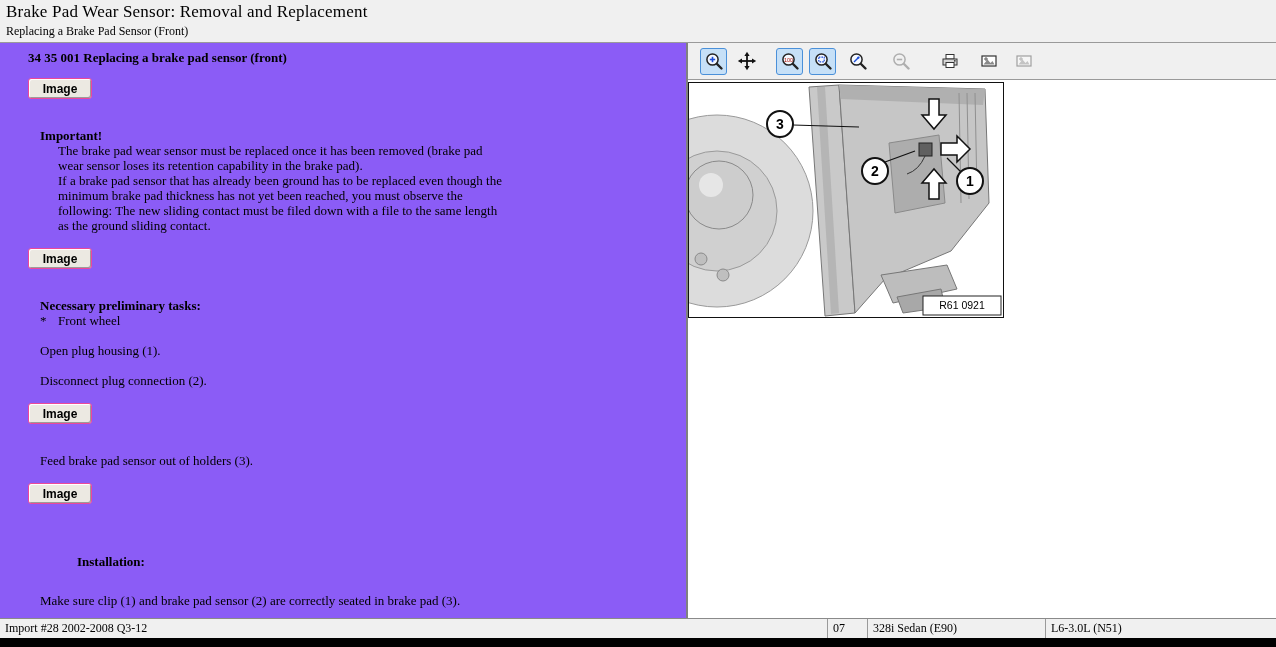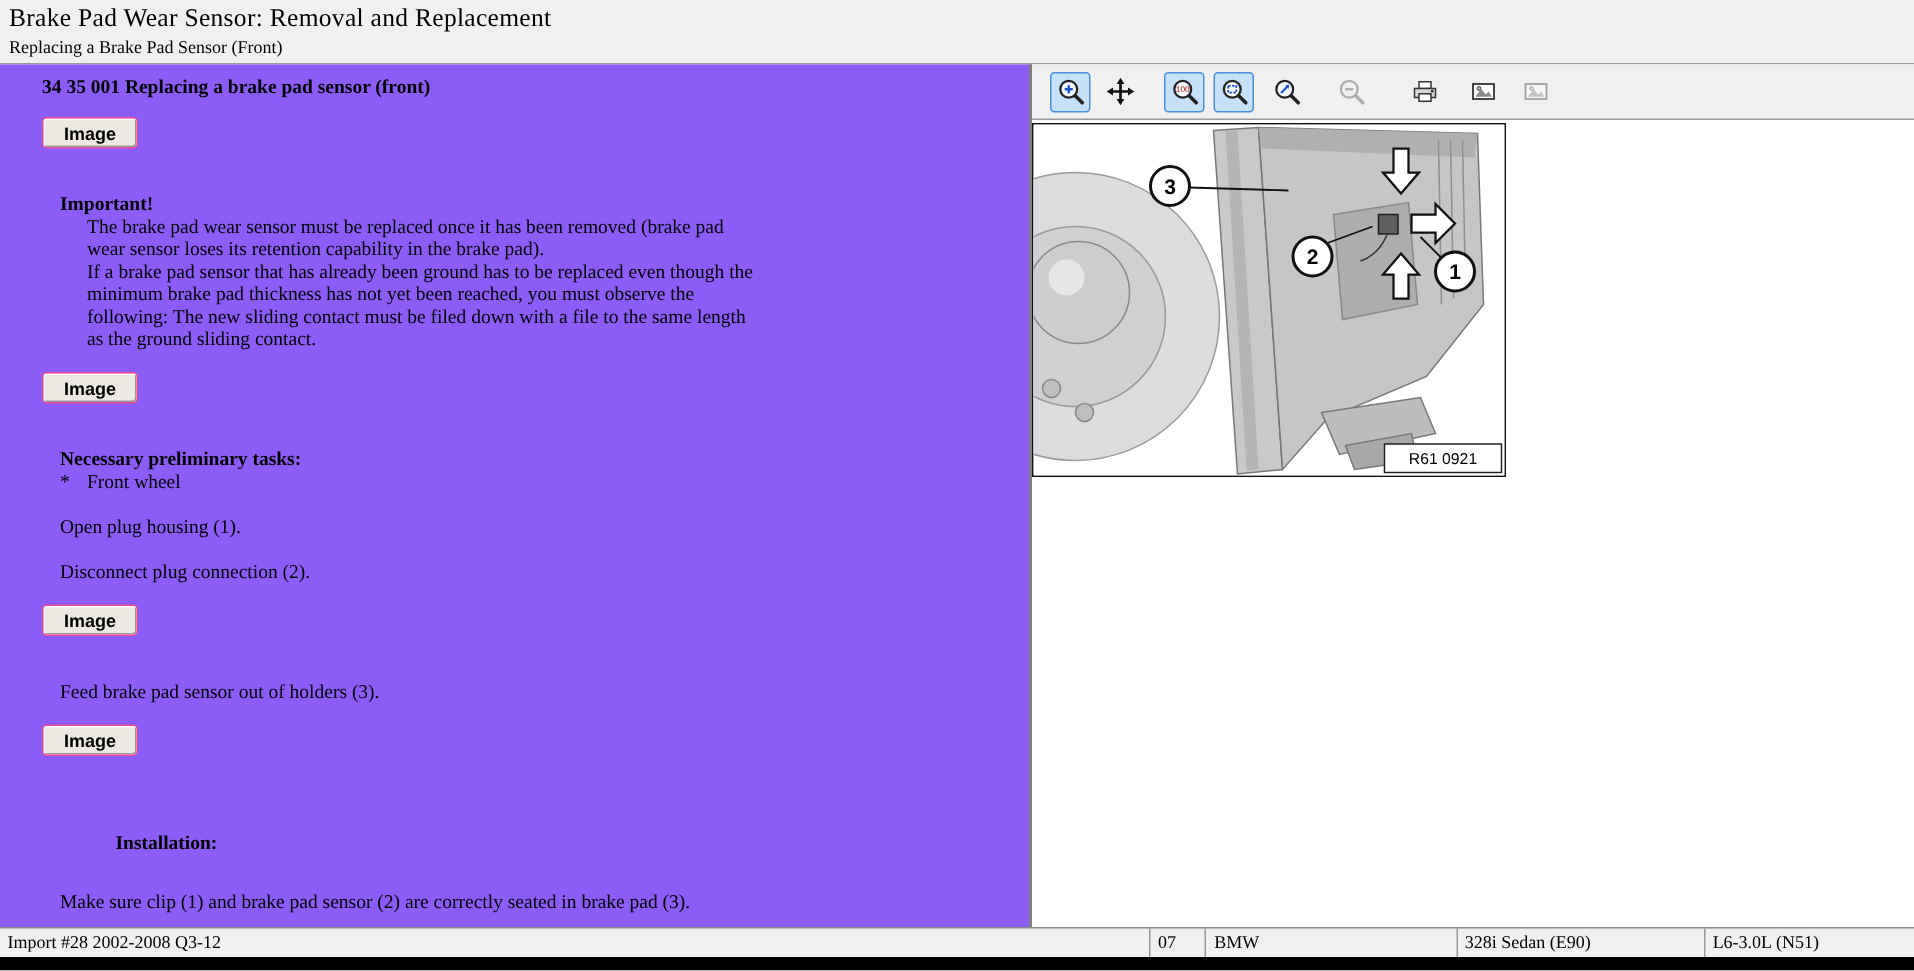--- a/index.html
+++ b/index.html
@@ -284,18 +284,17 @@
           <text x="273" y="226" text-anchor="middle" font-size="10.5" font-family="Liberation Sans, sans-serif">R61 0921</text>
         </g>
       </svg>
     </div>
   </div>
 </div>
 
 <div class="statusbar">
   <div class="cell c1">Import #28 2002-2008 Q3-12</div>
   <div class="cell c2">07</div>
-  <div class="cell c3">BMW</div>
   <div class="cell c4">328i Sedan (E90)</div>
   <div class="cell c5">L6-3.0L (N51)</div>
 </div>
 
 <div class="bottom-black"></div>
 
 </body></html>

